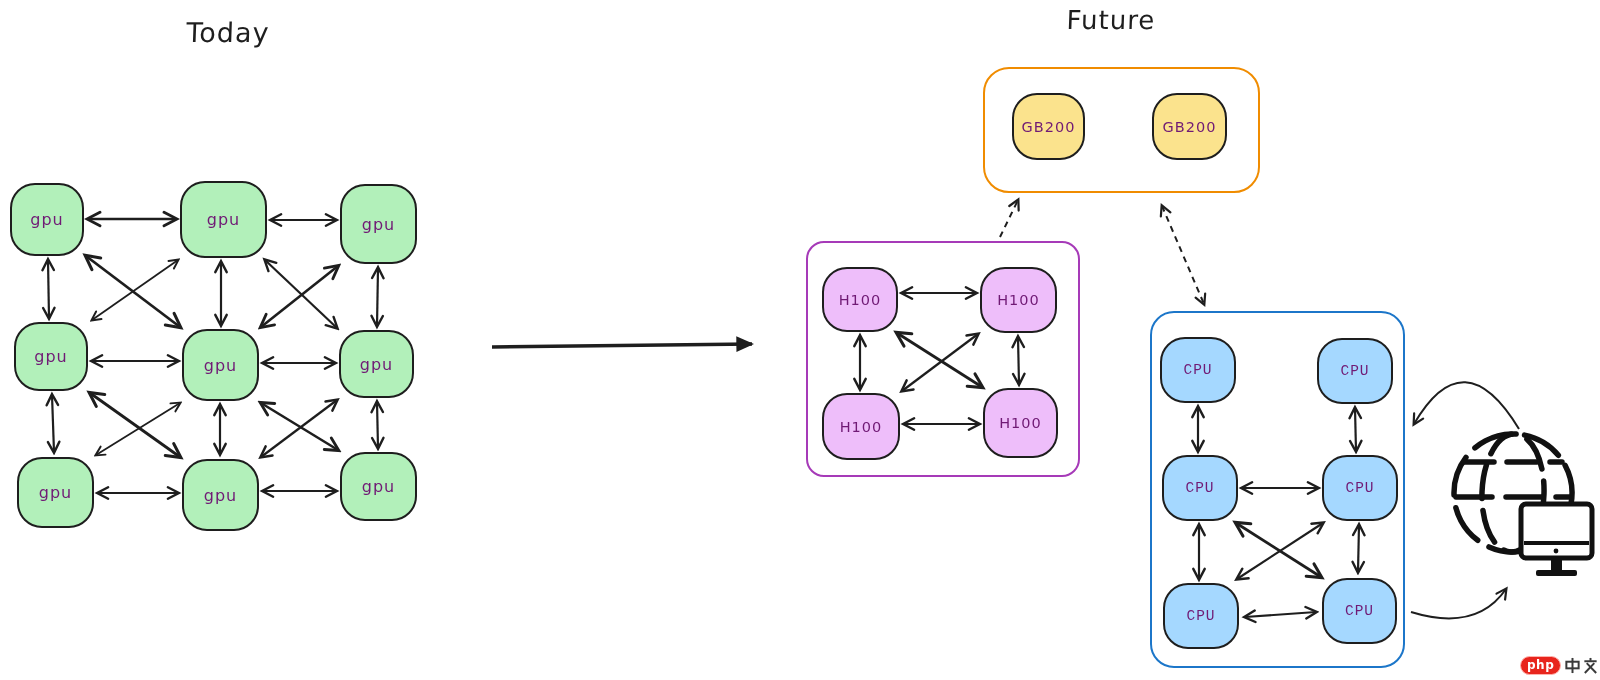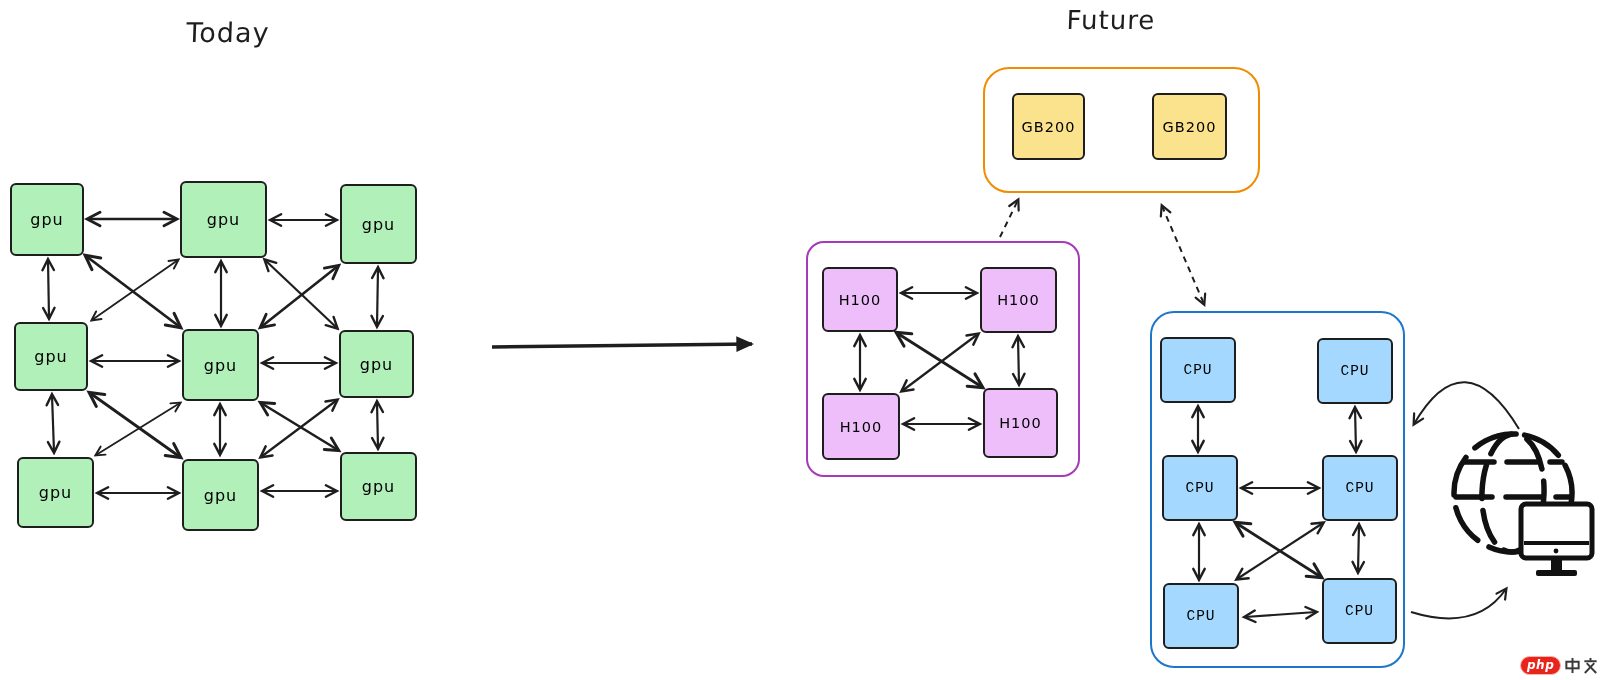--- a/index.html
+++ b/index.html
@@ -7,40 +7,40 @@
     position:relative;width:1600px;height:680px;background:#ffffff;overflow:hidden;
     font-family:"DejaVu Sans","Liberation Sans",sans-serif;color:#1e1e1e;
   }
   .layer{position:absolute;left:0;top:0;width:1600px;height:680px;}
   .title{
     position:absolute;font-size:27px;letter-spacing:1px;color:#1e1e1e;
     text-align:center;font-weight:500;transform:skewX(-2deg);
   }
   .node{
     position:absolute;display:flex;align-items:center;justify-content:center;
-    border:2.4px solid #1e1e1e;border-radius:6px;font-size:16px;letter-spacing:1px;
-    color:#000000;box-sizing:border-box;z-index:3;
+    border:2.4px solid #1e1e1e;border-radius:25px;font-size:16px;letter-spacing:1px;
+    color:#701a75;box-sizing:border-box;z-index:3;
   }
   .node.small{font-size:14.5px;}
   .node.green{background:#b2f0ba;}
   .node.yellow{background:#fbe38d;}
   .node.purple{background:#eebefa;}
   .node.blue{background:#a5d8ff;font-family:Liberation Mono, monospace;}
   .cluster{
     position:absolute;border-radius:26px;box-sizing:border-box;background:transparent;z-index:2;
   }
   .cluster.orange{border:2.4px solid #f08c00;}
   .cluster.violet{border:2px solid #a63ab8;border-radius:18px;}
   .cluster.blue{border:2.2px solid #1c76c9;border-radius:24px;}
   svg.wires{z-index:1;}
   .watermark{
     position:absolute;left:1520px;top:656px;display:flex;align-items:center;gap:3px;z-index:5;
   }
   .wm-badge{
-    background:#e8251d;color:#fff;font-weight:bold;font-style:italic;
+    background:#e8251d;color:#fff;font-weight:bold;
     font-size:12px;line-height:14px;padding:1px 6px 2px 6px;border-radius:10px;
     border:1px solid #ffb3ad;letter-spacing:0.5px;
   }
   .wm-site{display:flex;align-items:center;gap:1px;}
   .wm-site svg{display:block;}
 </style>
 </head>
 <body>
 
 <div class="canvas">

